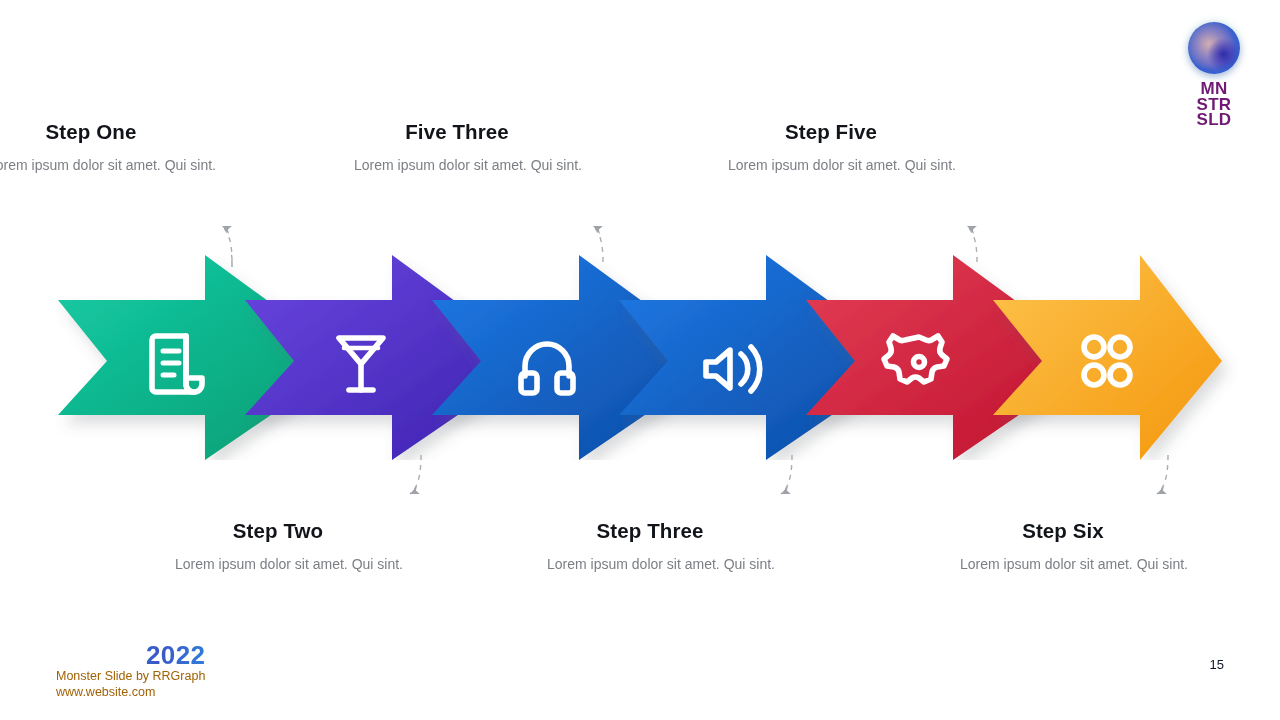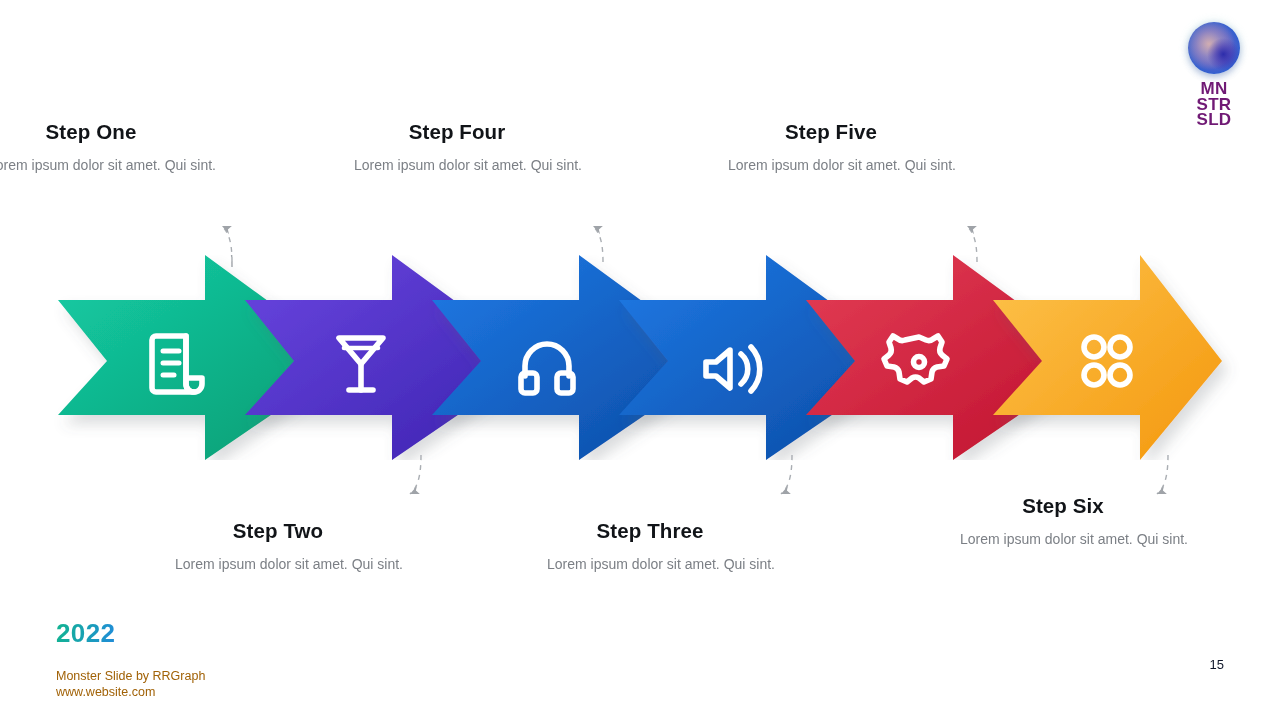--- a/index.html
+++ b/index.html
@@ -43,21 +43,21 @@
     font-size:14px;color:#7b7f85;line-height:22.5px;margin:10px 0 0 0;
     text-align:right;
   }
 
   
   .footer{position:absolute;left:56px;bottom:20px;}
   .footer-year{
     font-size:26px;font-weight:bold;letter-spacing:.4px;
     background:linear-gradient(100deg,#12b48f 0%,#1f8fd4 38%,#3b55c8 68%,#2f7fd8 100%);
     -webkit-background-clip:text;background-clip:text;color:transparent;
-    margin:0 0 22px 0;line-height:26px;
+    margin:0 0 0 0;line-height:26px;text-align:right;
   }
   .footer-line{font-size:12.5px;color:#a16207;line-height:16px;}
   .page-num{
     position:absolute;right:56px;bottom:48px;
     font-size:13px;color:#0f172a;
   }
 </style>
 </head>
 <body>
 
@@ -197,40 +197,40 @@
       <path d="M1157 494 l9 -4 l-5 -1.5 l-1 -5 z" transform="rotate(24 1157 494)"></path>
     </g>
   </svg>
 
   <div class="step-text" style="left:-34px;top:120px;width:250px;">
     <div class="step-title center">Step One</div>
     <div class="step-desc">Lorem ipsum dolor sit amet. Qui sint.</div>
   </div>
 
   <div class="step-text" style="left:332px;top:120px;width:250px;">
-    <div class="step-title center">Step Four</div>
+    <div class="step-title center">Five Three</div>
     <div class="step-desc">Lorem ipsum dolor sit amet. Qui sint.</div>
   </div>
 
   <div class="step-text" style="left:706px;top:120px;width:250px;">
     <div class="step-title center">Step Five</div>
     <div class="step-desc">Lorem ipsum dolor sit amet. Qui sint.</div>
   </div>
 
   <div class="step-text" style="left:153px;top:519px;width:250px;">
     <div class="step-title center">Step Two</div>
     <div class="step-desc">Lorem ipsum dolor sit amet. Qui sint.</div>
   </div>
 
   <div class="step-text" style="left:525px;top:519px;width:250px;">
     <div class="step-title center">Step Three</div>
     <div class="step-desc">Lorem ipsum dolor sit amet. Qui sint.</div>
   </div>
 
-  <div class="step-text" style="left:938px;top:494px;width:250px;">
+  <div class="step-text" style="left:938px;top:519px;width:250px;">
     <div class="step-title center">Step Six</div>
     <div class="step-desc">Lorem ipsum dolor sit amet. Qui sint.</div>
   </div>
 
   <div class="footer">
     <div class="footer-year">2022</div>
     <div class="footer-line">Monster Slide  by RRGraph</div>
     <div class="footer-line">www.website.com</div>
   </div>
 

